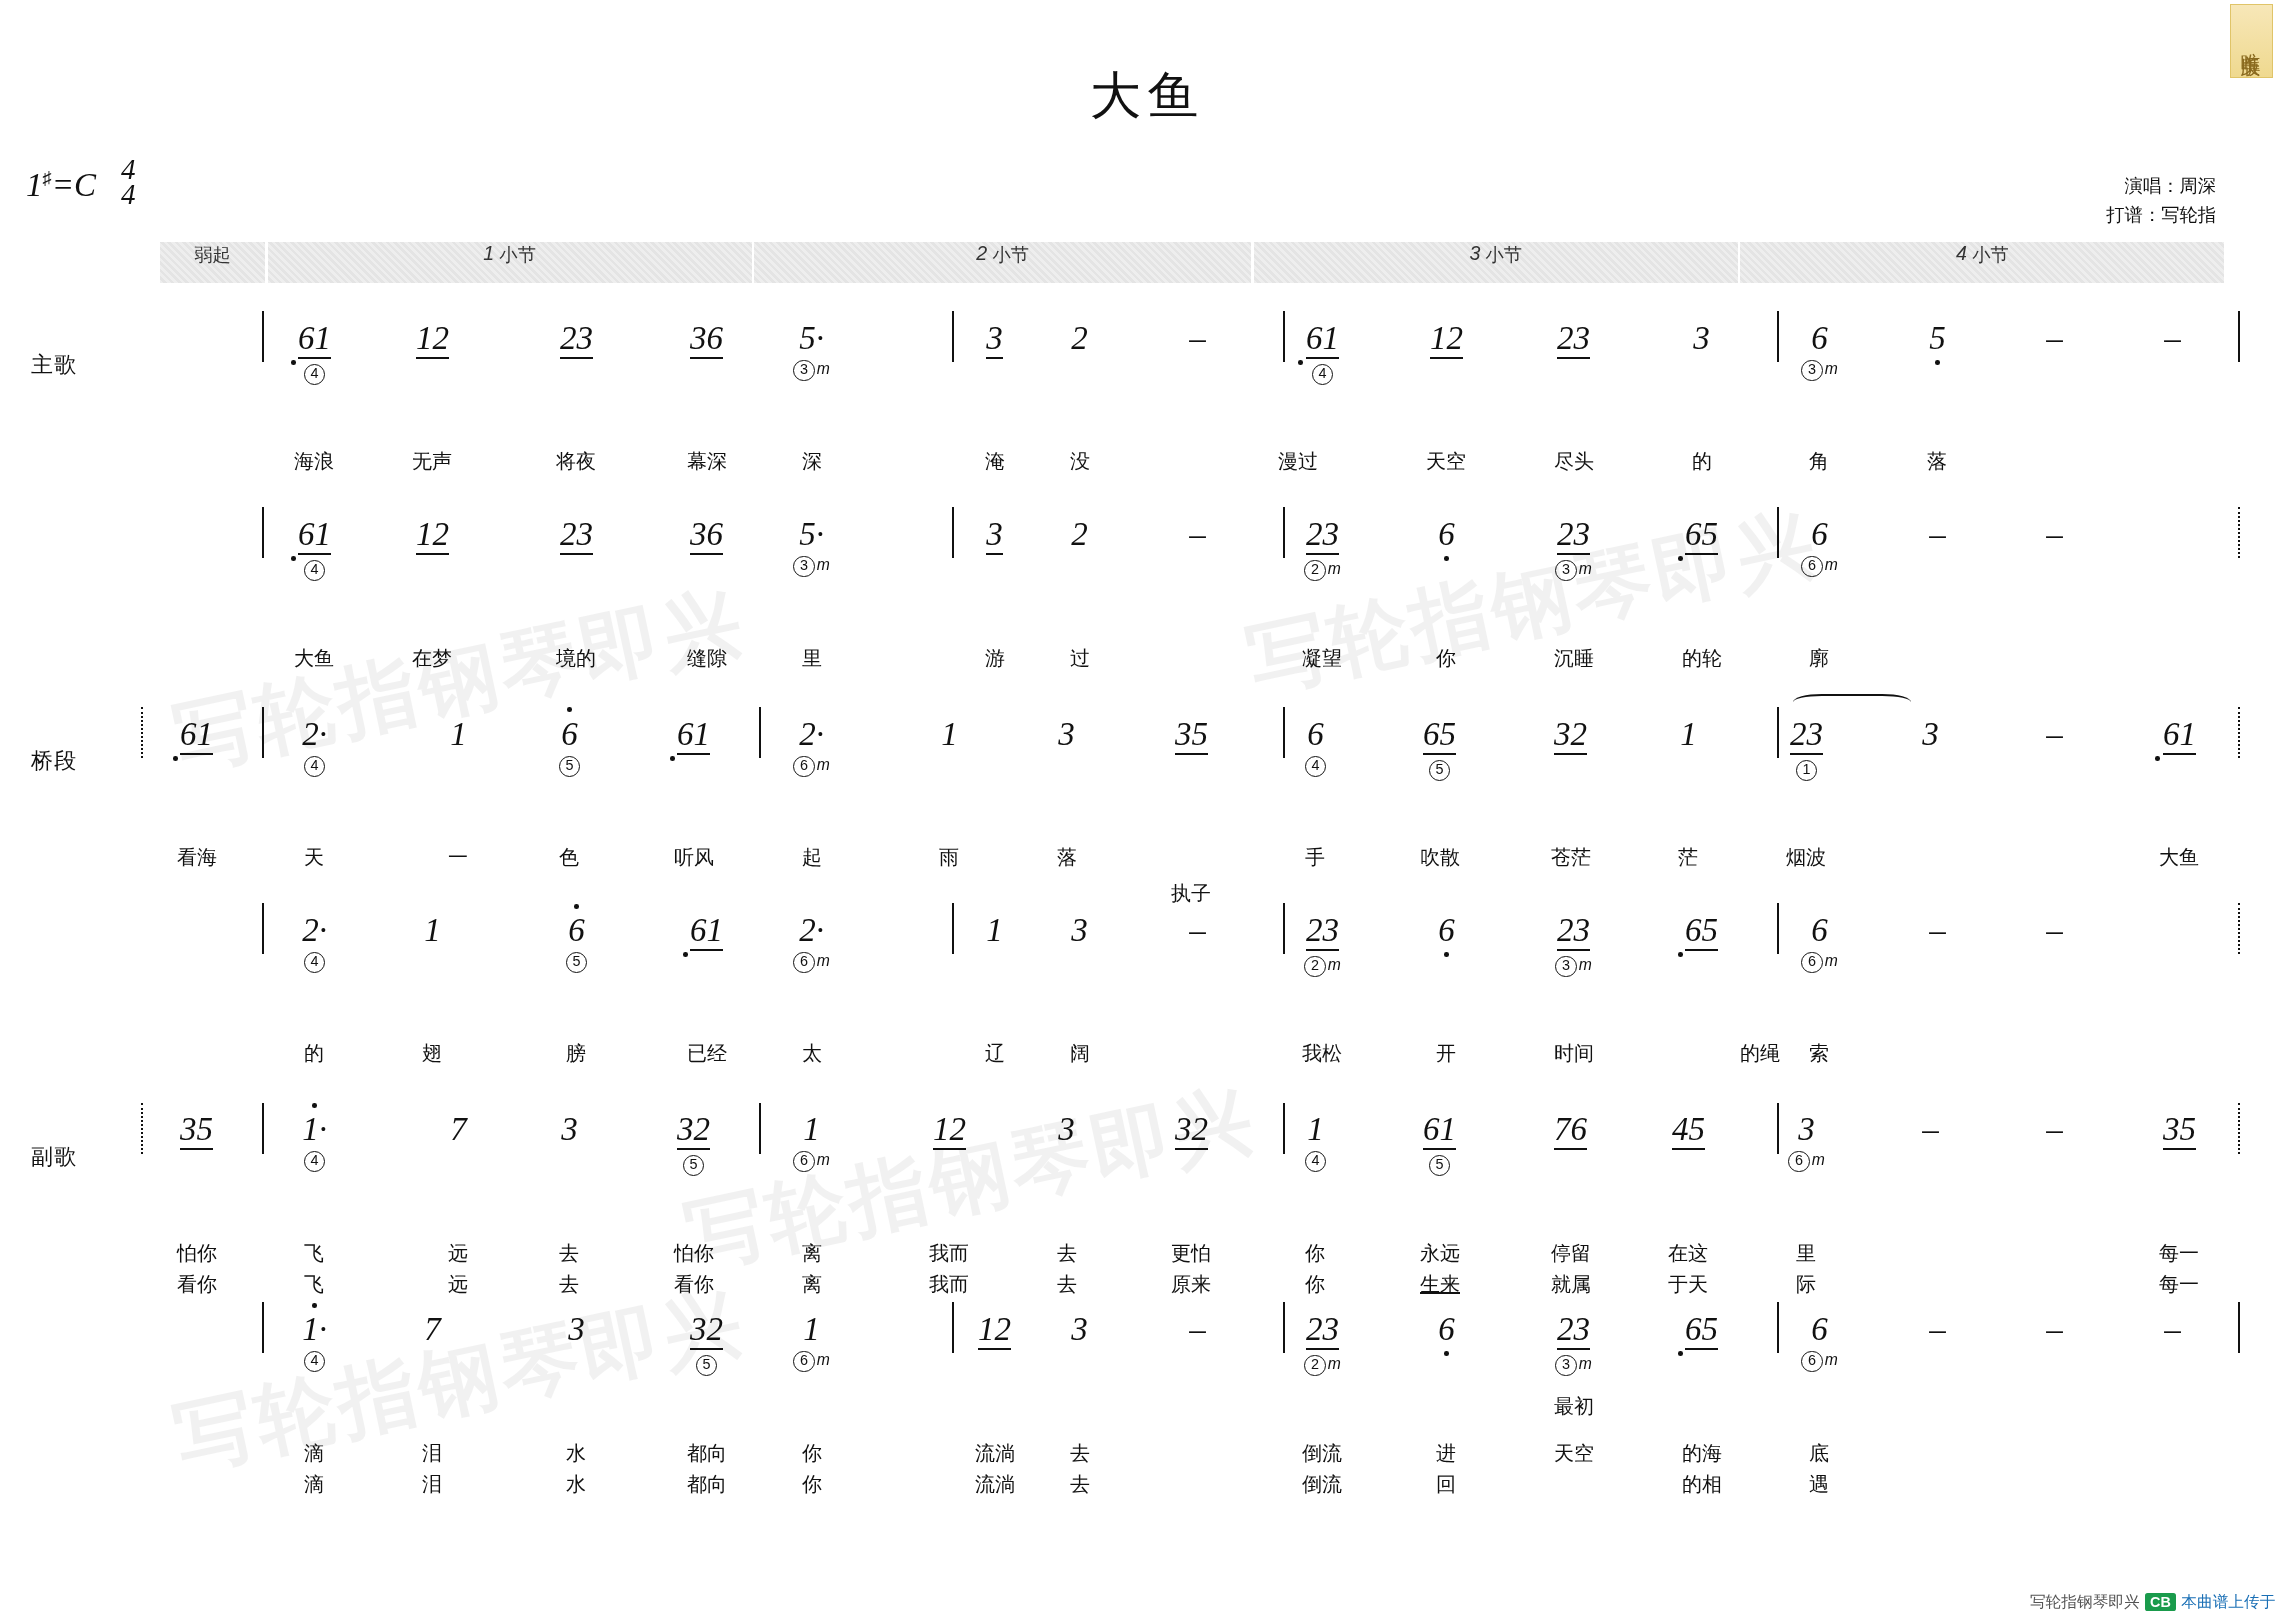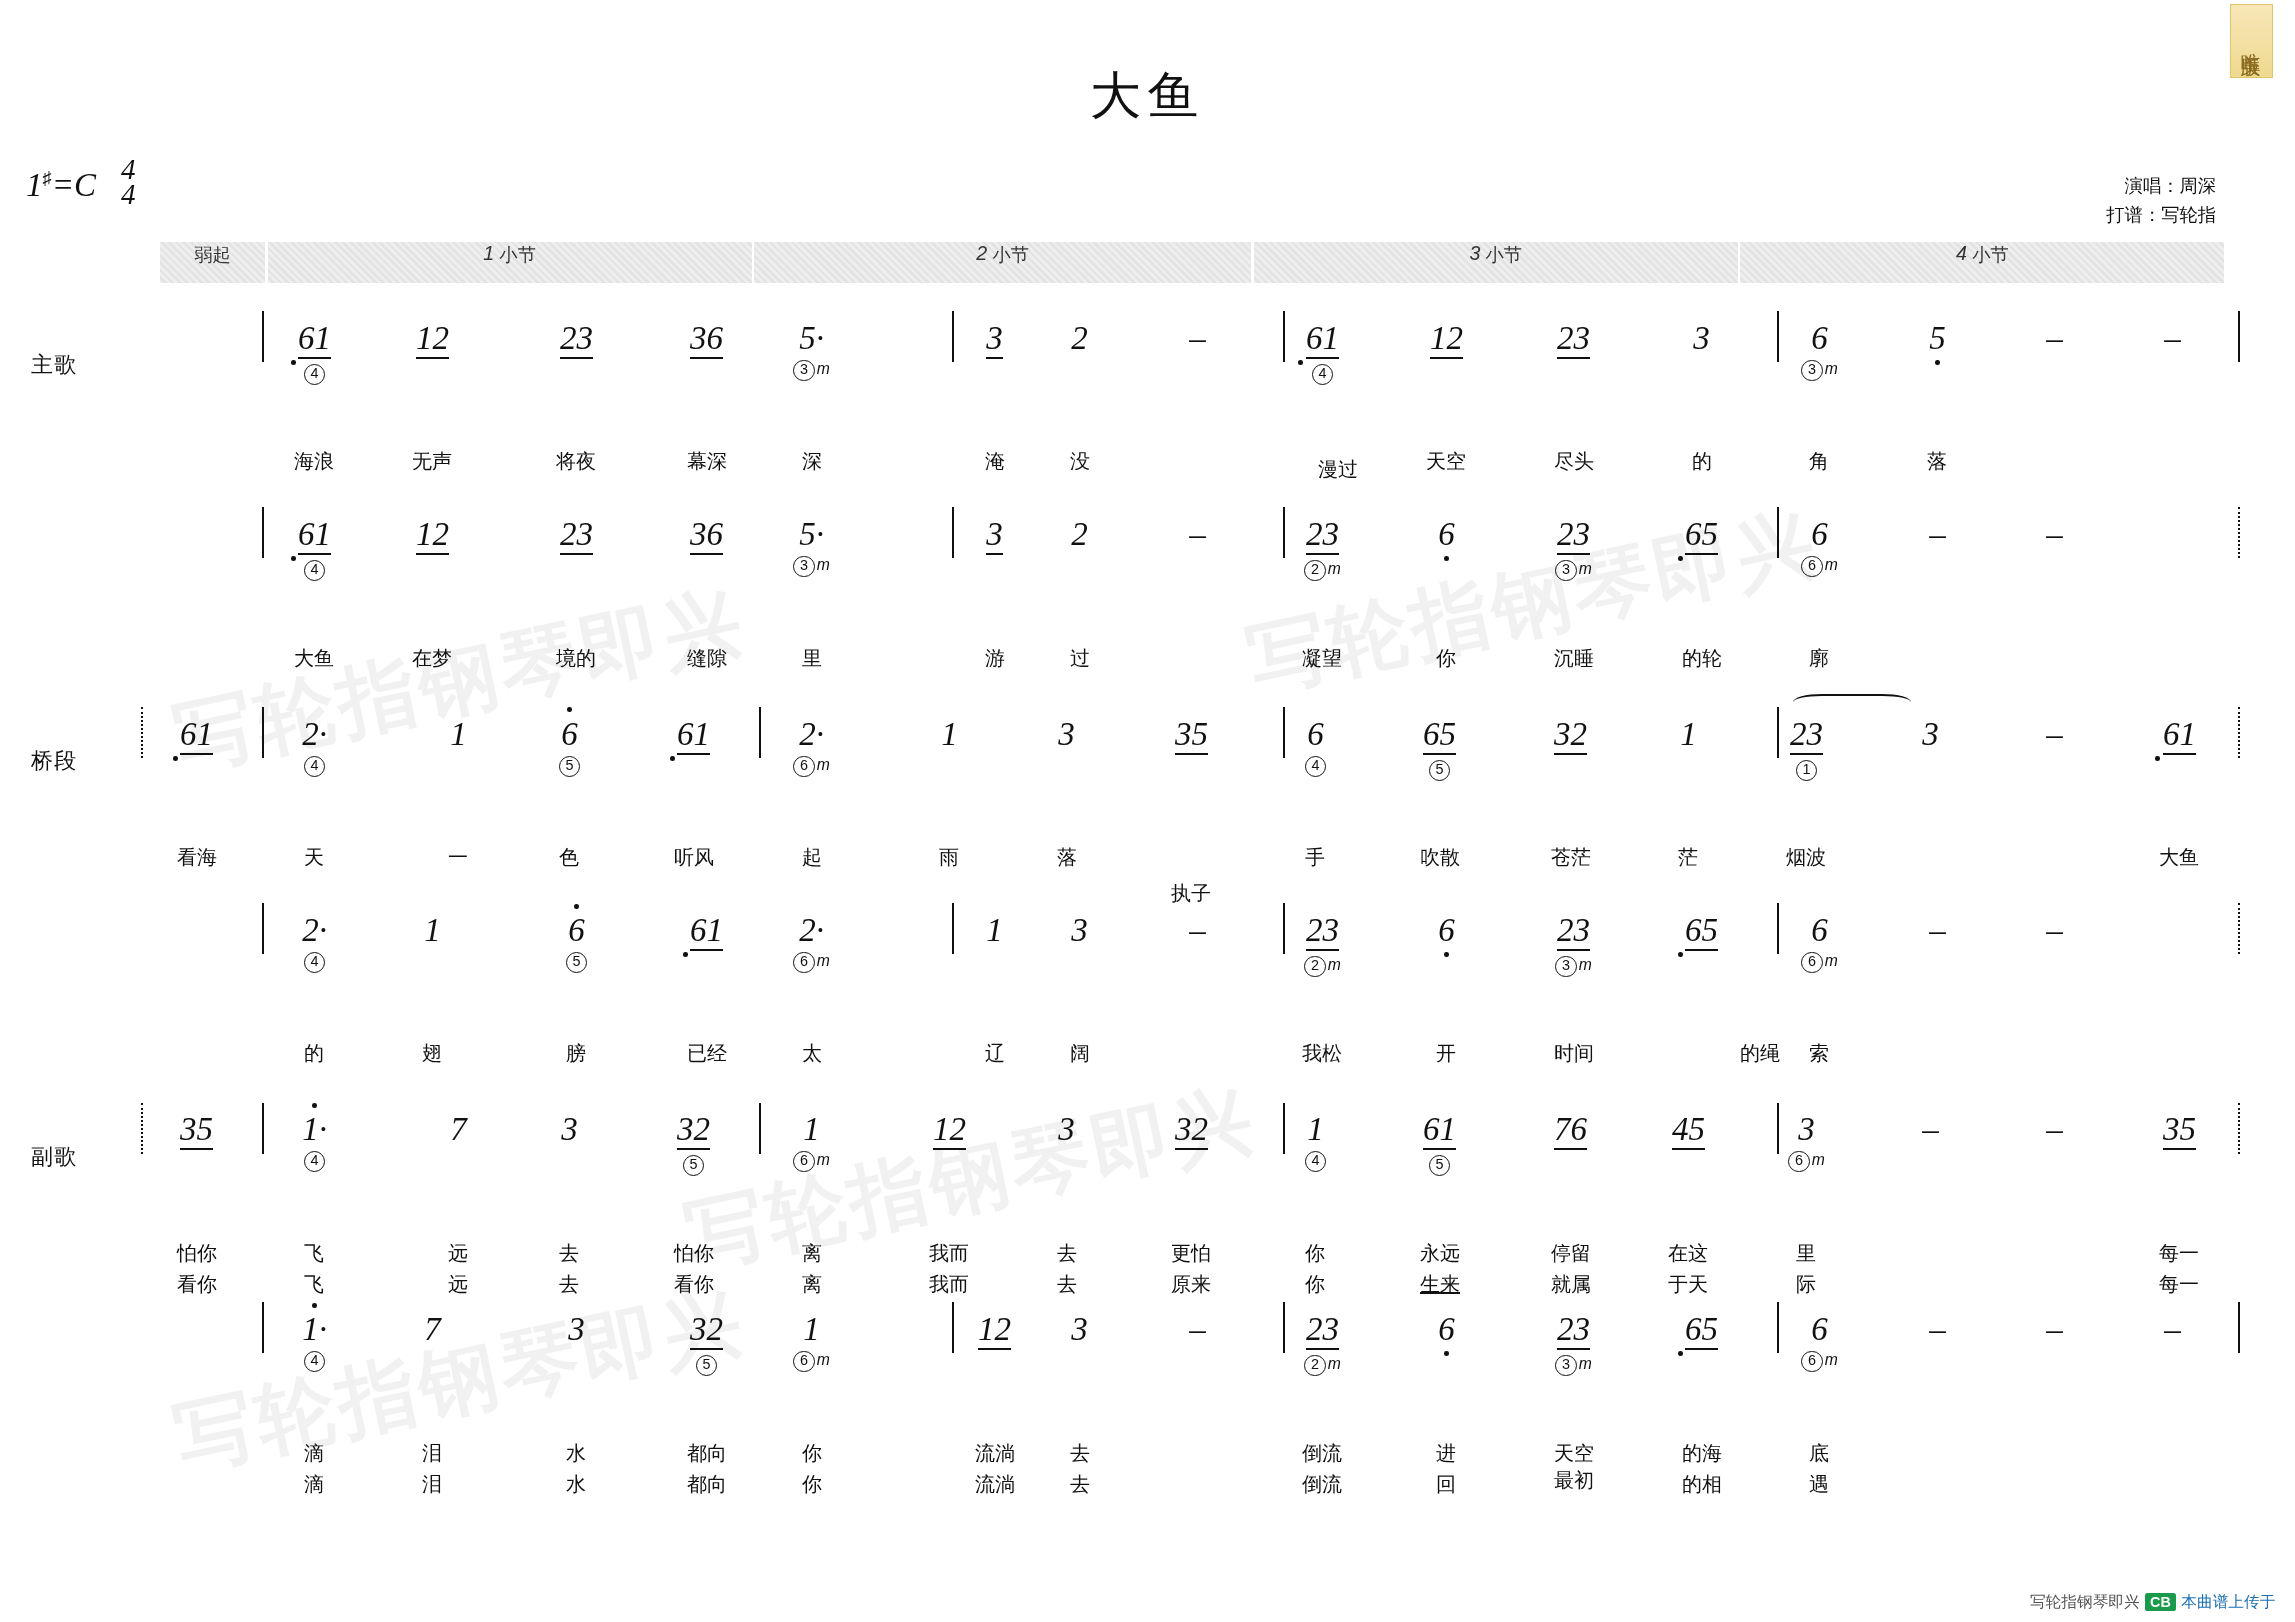--- a/index.html
+++ b/index.html
@@ -213,21 +213,21 @@
       <div class="dotB" style="left: 1935px; top: 360px;"></div>
       <div class="nt" style="left: 2015px; top: 321px; width: 79px;"><span class="num">–</span></div>
       <div class="nt" style="left: 2133px; top: 321px; width: 79px;"><span class="num">–</span></div>
       <div class="ly" style="left: 268px; top: 448px; width: 92px;">海浪</div>
       <div class="ly" style="left: 386px; top: 448px; width: 92px;">无声</div>
       <div class="ly" style="left: 530px; top: 448px; width: 92px;">将夜</div>
       <div class="ly" style="left: 661px; top: 448px; width: 92px;">幕深</div>
       <div class="ly" style="left: 766px; top: 448px; width: 92px;">深</div>
       <div class="ly" style="left: 949px; top: 448px; width: 92px;">淹</div>
       <div class="ly" style="left: 1034px; top: 448px; width: 92px;">没</div>
-      <div class="ly" style="left: 1292px; top: 448px; width: 92px; margin-top: 8px;">漫过</div>
+      <div class="ly" style="left: 1252px; top: 448px; width: 92px;">漫过</div>
       <div class="ly" style="left: 1400px; top: 448px; width: 92px;">天空</div>
       <div class="ly" style="left: 1528px; top: 448px; width: 92px;">尽头</div>
       <div class="ly" style="left: 1656px; top: 448px; width: 92px;">的</div>
       <div class="ly" style="left: 1773px; top: 448px; width: 92px;">角</div>
       <div class="ly" style="left: 1891px; top: 448px; width: 92px;">落</div>
     </div>
     <div class="row">
       <div class="bl" style="left: 262px; top: 507px; height: 51px;"></div>
       <div class="bl" style="left: 952px; top: 507px; height: 51px;"></div>
       <div class="bl" style="left: 1283px; top: 507px; height: 51px;"></div>
@@ -443,21 +443,21 @@
       <div class="ly" style="left: 1773px; top: 1440px; width: 92px;">底</div>
       <div class="ly" style="left: 268px; top: 1471px; width: 92px;">滴</div>
       <div class="ly" style="left: 386px; top: 1471px; width: 92px;">泪</div>
       <div class="ly" style="left: 530px; top: 1471px; width: 92px;">水</div>
       <div class="ly" style="left: 661px; top: 1471px; width: 92px;">都向</div>
       <div class="ly" style="left: 766px; top: 1471px; width: 92px;">你</div>
       <div class="ly" style="left: 949px; top: 1471px; width: 92px;">流淌</div>
       <div class="ly" style="left: 1034px; top: 1471px; width: 92px;">去</div>
       <div class="ly" style="left: 1276px; top: 1471px; width: 92px;">倒流</div>
       <div class="ly" style="left: 1400px; top: 1471px; width: 92px;">回</div>
-      <div class="ly" style="left: 1528px; top: 1467px; width: 92px;">最初</div>
+      <div class="ly" style="left: 1528px; top: 1393px; width: 92px;">最初</div>
       <div class="ly" style="left: 1656px; top: 1471px; width: 92px;">的相</div>
       <div class="ly" style="left: 1773px; top: 1471px; width: 92px;">遇</div>
     </div>
     <div class="tie" style="left: 1793px; top: 694px; width: 118px;"></div>
   </div>
 
 <div id="footer">
   <span>写轮指钢琴即兴</span>
   <span class="logo">CB</span>
   <span class="site">本曲谱上传于</span>

